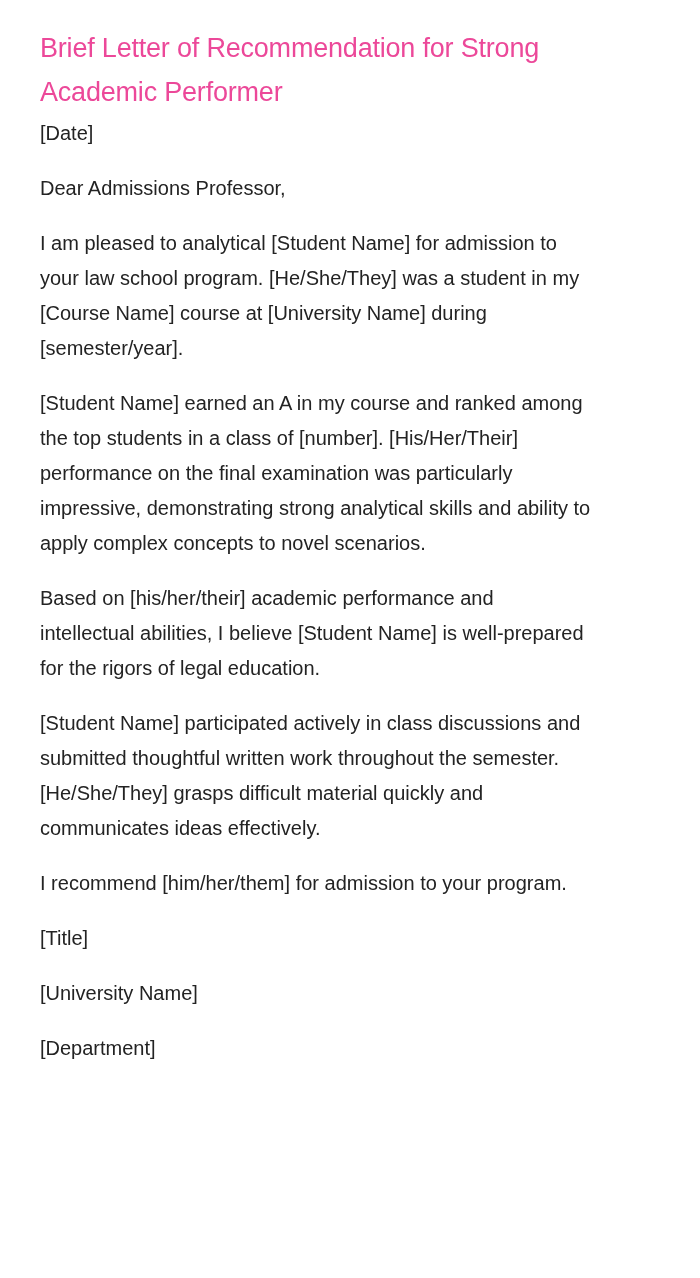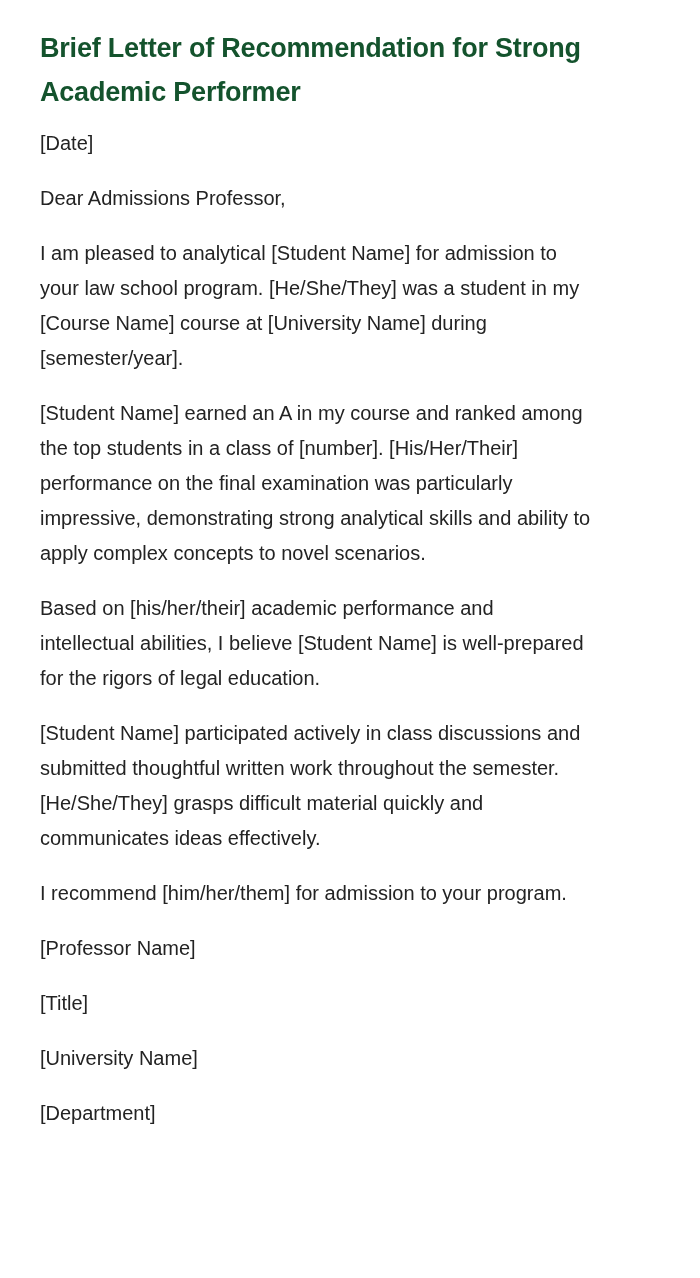--- a/index.html
+++ b/index.html
@@ -14,28 +14,28 @@
     box-sizing: border-box;
     padding: 26px 40px 0 40px;
     background: #ffffff;
     font-family: "Liberation Sans", sans-serif;
     overflow: hidden;
   }
   h1.doc-title {
     margin: 0 0 2px 0;
     font-size: 27px;
     line-height: 44px;
-    font-weight: 700;
+    font-weight: 400;
     letter-spacing: -0.2px;
-    color: #14532d;
+    color: #ec4899;
     white-space: pre-line;
     max-width: 620px;
   }
   p.para {
-    margin: 12px 0 20px 0;
+    margin: 2px 0 20px 0;
     font-size: 20px;
     line-height: 35px;
     font-weight: 400;
     color: #232323;
     white-space: pre-line;
     max-width: 620px;
   }
 </style>
 </head>
 <body>
@@ -64,21 +64,20 @@
 for the rigors of legal education.</p>
 
   <p class="para">[Student Name] participated actively in class discussions and
 submitted thoughtful written work throughout the semester.
 [He/She/They] grasps difficult material quickly and
 communicates ideas effectively.</p>
 
   <p class="para">I recommend [him/her/them] for admission to your program.</p>
 
 
-  <p class="para">[Professor Name]</p>
 
   <p class="para">[Title]</p>
 
   <p class="para">[University Name]</p>
 
   <p class="para">[Department]</p>
 
 </div>
 
 </body></html>

